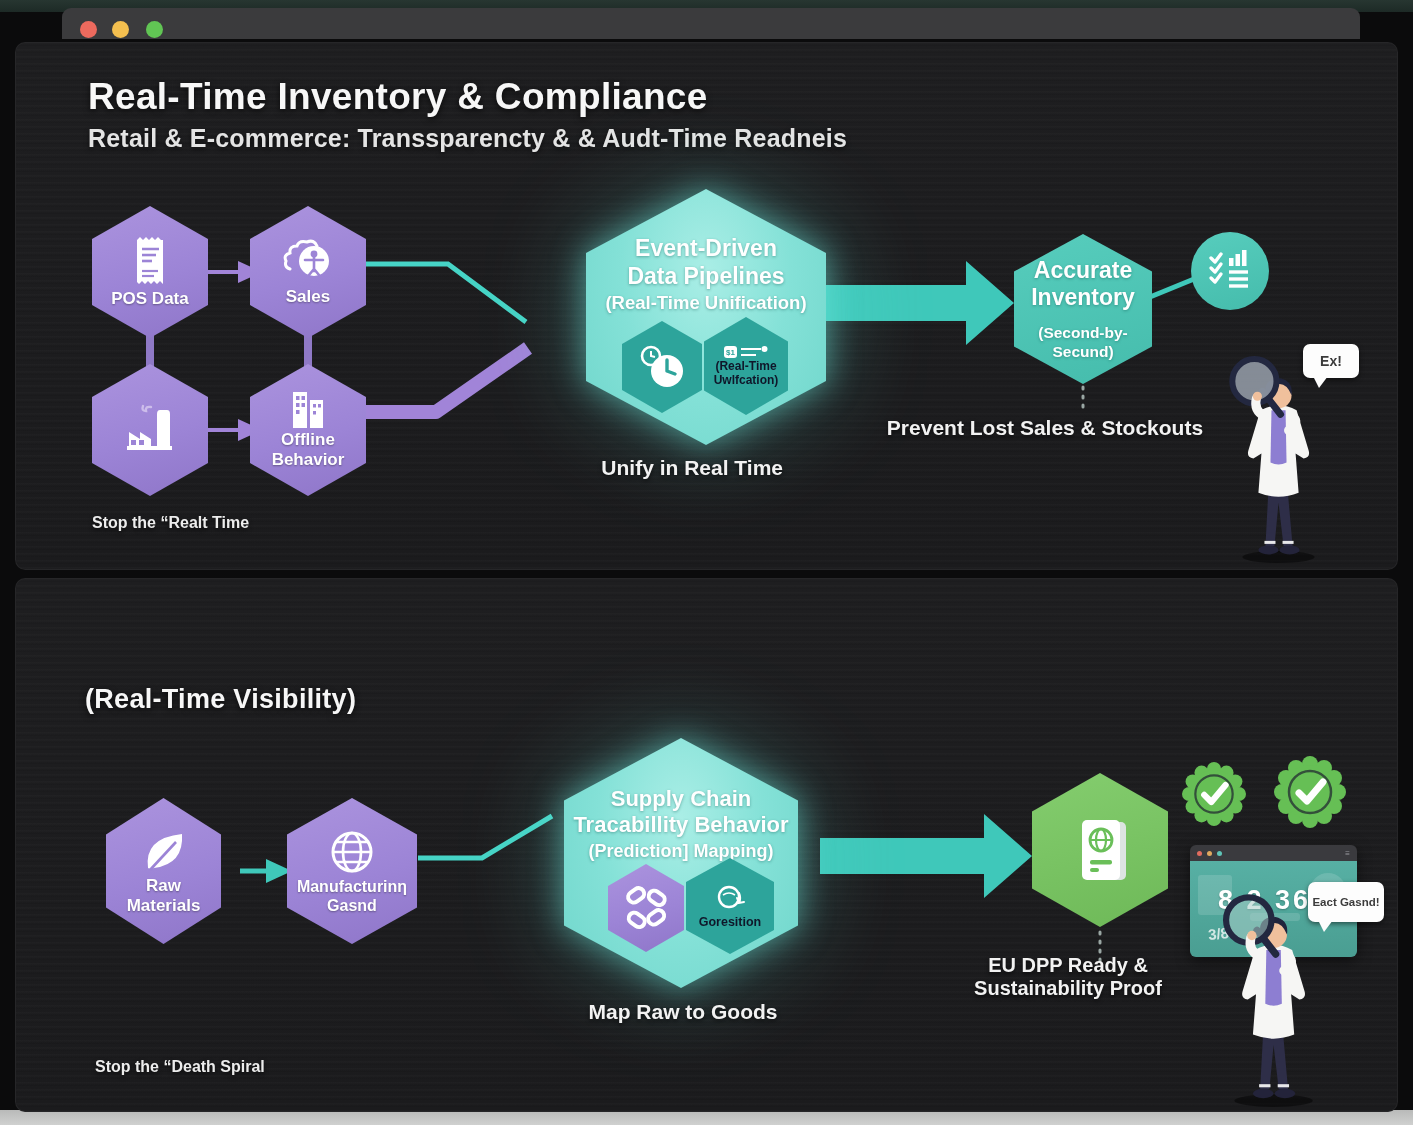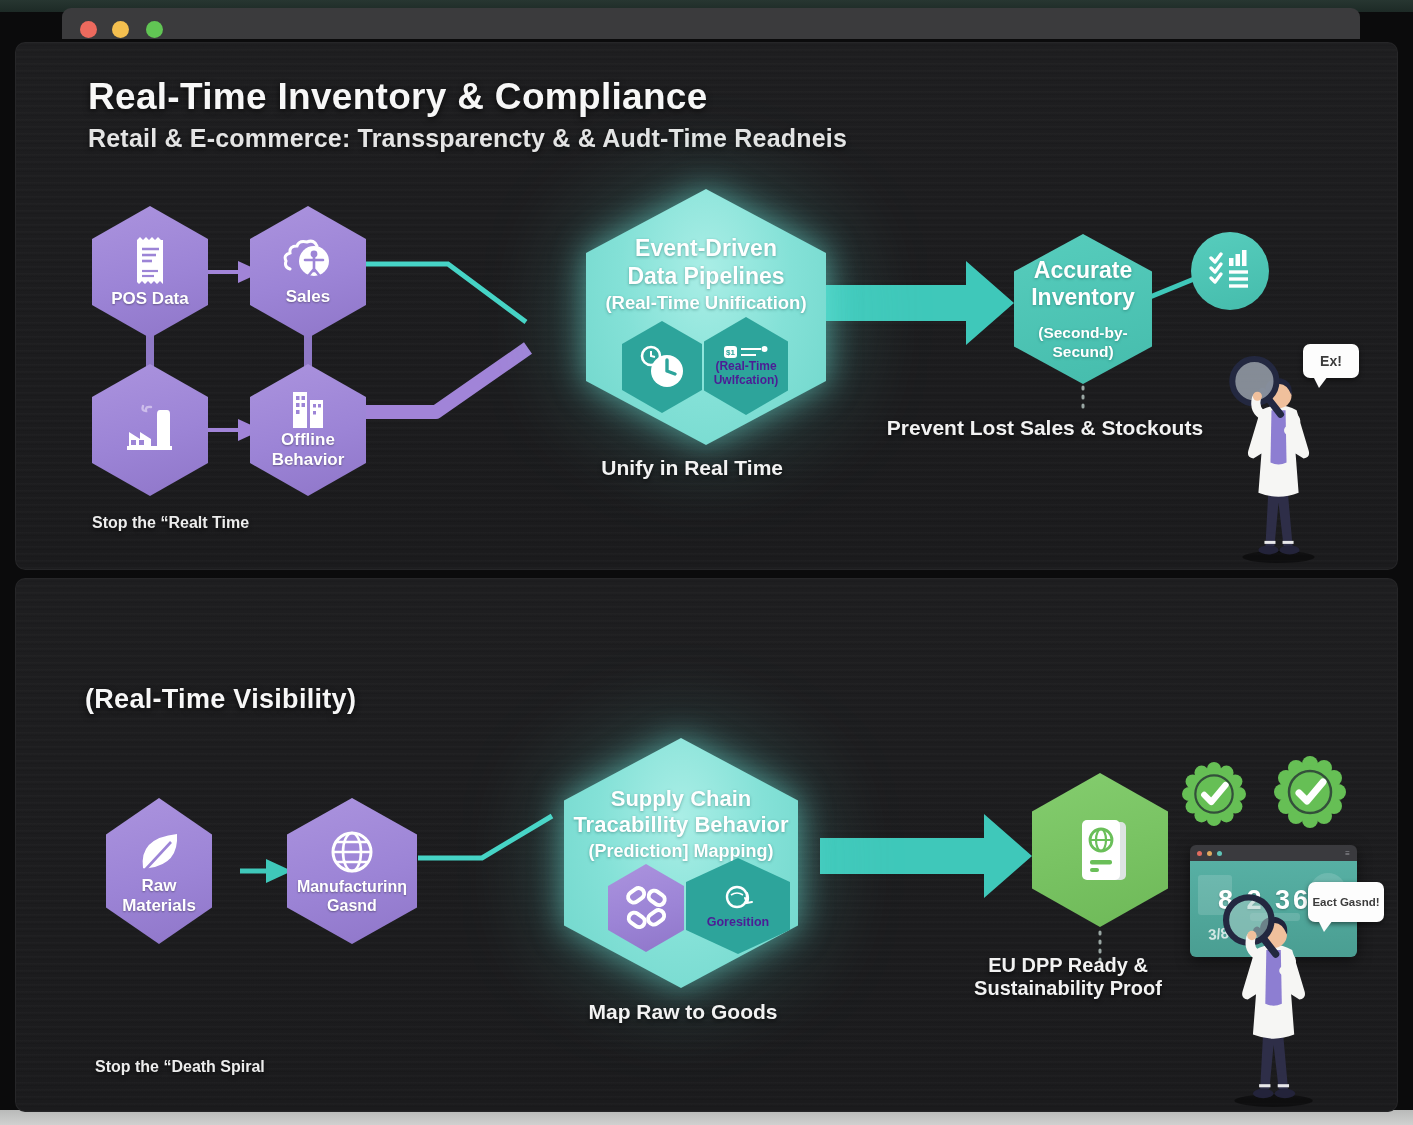--- a/index.html
+++ b/index.html
@@ -25,21 +25,21 @@
   .glow{filter:drop-shadow(0 0 16px rgba(110,232,220,.55)) drop-shadow(0 0 46px rgba(110,232,220,.32));}
   .hexlabel{color:#fff;font-weight:bold;font-size:17px;line-height:1.18;
             text-shadow:0 1px 2px rgba(0,0,0,.35);padding:0 12px;}
   .h1{font-size:37px;font-weight:bold;color:#f7f7f7;letter-spacing:.3px;text-shadow:0 2px 6px rgba(0,0,0,.7);}
   .h2{font-size:25px;font-weight:bold;color:#e4e4e4;letter-spacing:.2px;text-shadow:0 2px 5px rgba(0,0,0,.6);}
   .caption{color:#ececec;font-weight:bold;font-size:16px;text-shadow:0 2px 4px rgba(0,0,0,.6);}
   .flow-caption{color:#f2f2f2;font-weight:bold;font-size:21px;text-align:center;text-shadow:0 2px 4px rgba(0,0,0,.6);}
   .cx-line{color:#fff;font-weight:bold;text-shadow:0 1px 3px rgba(20,90,85,.45);line-height:1.2;}
   .subhex{position:absolute;clip-path:polygon(50% 0,100% 25%,100% 75%,50% 100%,0 75%,0 25%);
           display:flex;flex-direction:column;align-items:center;justify-content:center;text-align:center;}
-  .subhex-text{color:#4c1d95;font-weight:bold;font-size:12px;line-height:1.15;}
+  .subhex-text{color:#0f172a;font-weight:bold;font-size:12px;line-height:1.15;}
   .bubble{background:#fdfdfd;border-radius:7px;display:flex;align-items:center;justify-content:center;
           color:#3c3c3c;font-weight:bold;box-shadow:0 2px 5px rgba(0,0,0,.5);}
   .bubble::after{content:"";position:absolute;left:10px;bottom:-10px;width:0;height:0;
           border-left:6px solid transparent;border-right:9px solid transparent;border-top:12px solid #fdfdfd;}
   .browser{border-radius:6px;overflow:hidden;box-shadow:0 4px 14px rgba(0,0,0,.5);}
   .browser-bar{height:16px;background:#3a3a3e;display:flex;align-items:center;padding:0 7px;gap:5px;}
   .bdot{width:5px;height:5px;border-radius:50%;}
   .browser-body{position:relative;height:96px;background:linear-gradient(180deg,#57b0a4,#4a9e92);}
   .ghost{position:absolute;background:rgba(255,255,255,.14);border-radius:3px;}
   .bnum{position:absolute;left:0;right:0;top:24px;text-align:center;color:#fff;font-weight:bold;
@@ -211,21 +211,21 @@
   <div class="abs h1" style="left:85px;top:684px;font-size:27px;">(Real-Time Visibility)</div>
 
   <svg class="abs" style="left:0;top:0;width:1413px;height:1125px;z-index:1;pointer-events:none;">
     <line x1="240" y1="871" x2="266" y2="871" stroke="#3fc8ba" stroke-width="5"></line>
     <polygon points="266,859 292,871 266,883" fill="#3fc8ba"></polygon>
     <path d="M418 858 L482 858 L552 816" stroke="#46d4c6" stroke-width="5" fill="none"></path>
     <polygon points="820,838 984,838 984,814 1032,856 984,898 984,874 820,874" fill="#3fc8ba"></polygon>
     <line x1="1100" y1="932" x2="1100" y2="968" stroke="#9aa7a4" stroke-width="3" stroke-dasharray="2 7" stroke-linecap="round"></line>
   </svg>
 
-  <div class="abs hex hex-purple" style="left:106px;top:798px;width:106px;height:146px;z-index:2;">
+  <div class="abs hex hex-purple" style="left:106px;top:798px;width:115px;height:146px;z-index:2;">
     <svg width="52" height="50" viewBox="0 0 52 50">
       <path d="M10 42 Q6 12 44 8 Q46 38 16 42 Q12 43 10 42 Z" fill="#fff"></path>
       <line x1="12" y1="44" x2="38" y2="16" stroke="#9c84d6" stroke-width="2.6"></line>
     </svg>
     <div class="hexlabel">Raw Materials</div>
   </div>
 
   <div class="abs hex hex-purple" style="left:287px;top:798px;width:130px;height:146px;z-index:2;">
     <svg width="52" height="52" viewBox="0 0 52 52">
       <circle cx="26" cy="26" r="19" stroke="#fff" stroke-width="3" fill="none"></circle>
@@ -247,21 +247,21 @@
       <div class="subhex hex-purple" style="left:44px;top:126px;width:76px;height:88px;">
         <svg width="52" height="52" viewBox="0 0 52 52">
           <g stroke="#fff" stroke-width="4" fill="none">
             <rect x="8" y="8" width="17" height="11" rx="5.5" transform="rotate(-35 16 14)"></rect>
             <rect x="28" y="10" width="17" height="11" rx="5.5" transform="rotate(35 36 16)"></rect>
             <rect x="8" y="32" width="17" height="11" rx="5.5" transform="rotate(35 16 38)"></rect>
             <rect x="28" y="30" width="17" height="11" rx="5.5" transform="rotate(-35 36 36)"></rect>
           </g>
         </svg>
       </div>
-      <div class="subhex hex-darkteal" style="left:122px;top:120px;width:104px;height:96px;">
+      <div class="subhex hex-darkteal" style="left:122px;top:120px;width:88px;height:96px;">
         <svg width="34" height="32" viewBox="0 0 34 32">
           <circle cx="16" cy="14" r="10" stroke="#fff" stroke-width="2.4" fill="none"></circle>
           <path d="M26 10 A12 12 0 0 1 26 20 L31 19 M26 20 L24 15" stroke="#fff" stroke-width="2" fill="none" stroke-linecap="round"></path>
           <path d="M10 12 Q16 8 22 12" stroke="#fff" stroke-width="1.6" fill="none"></path>
         </svg>
         <div class="subhex-text" style="font-size:12.5px;">Goresition</div>
       </div>
     </div>
   </div>
 

